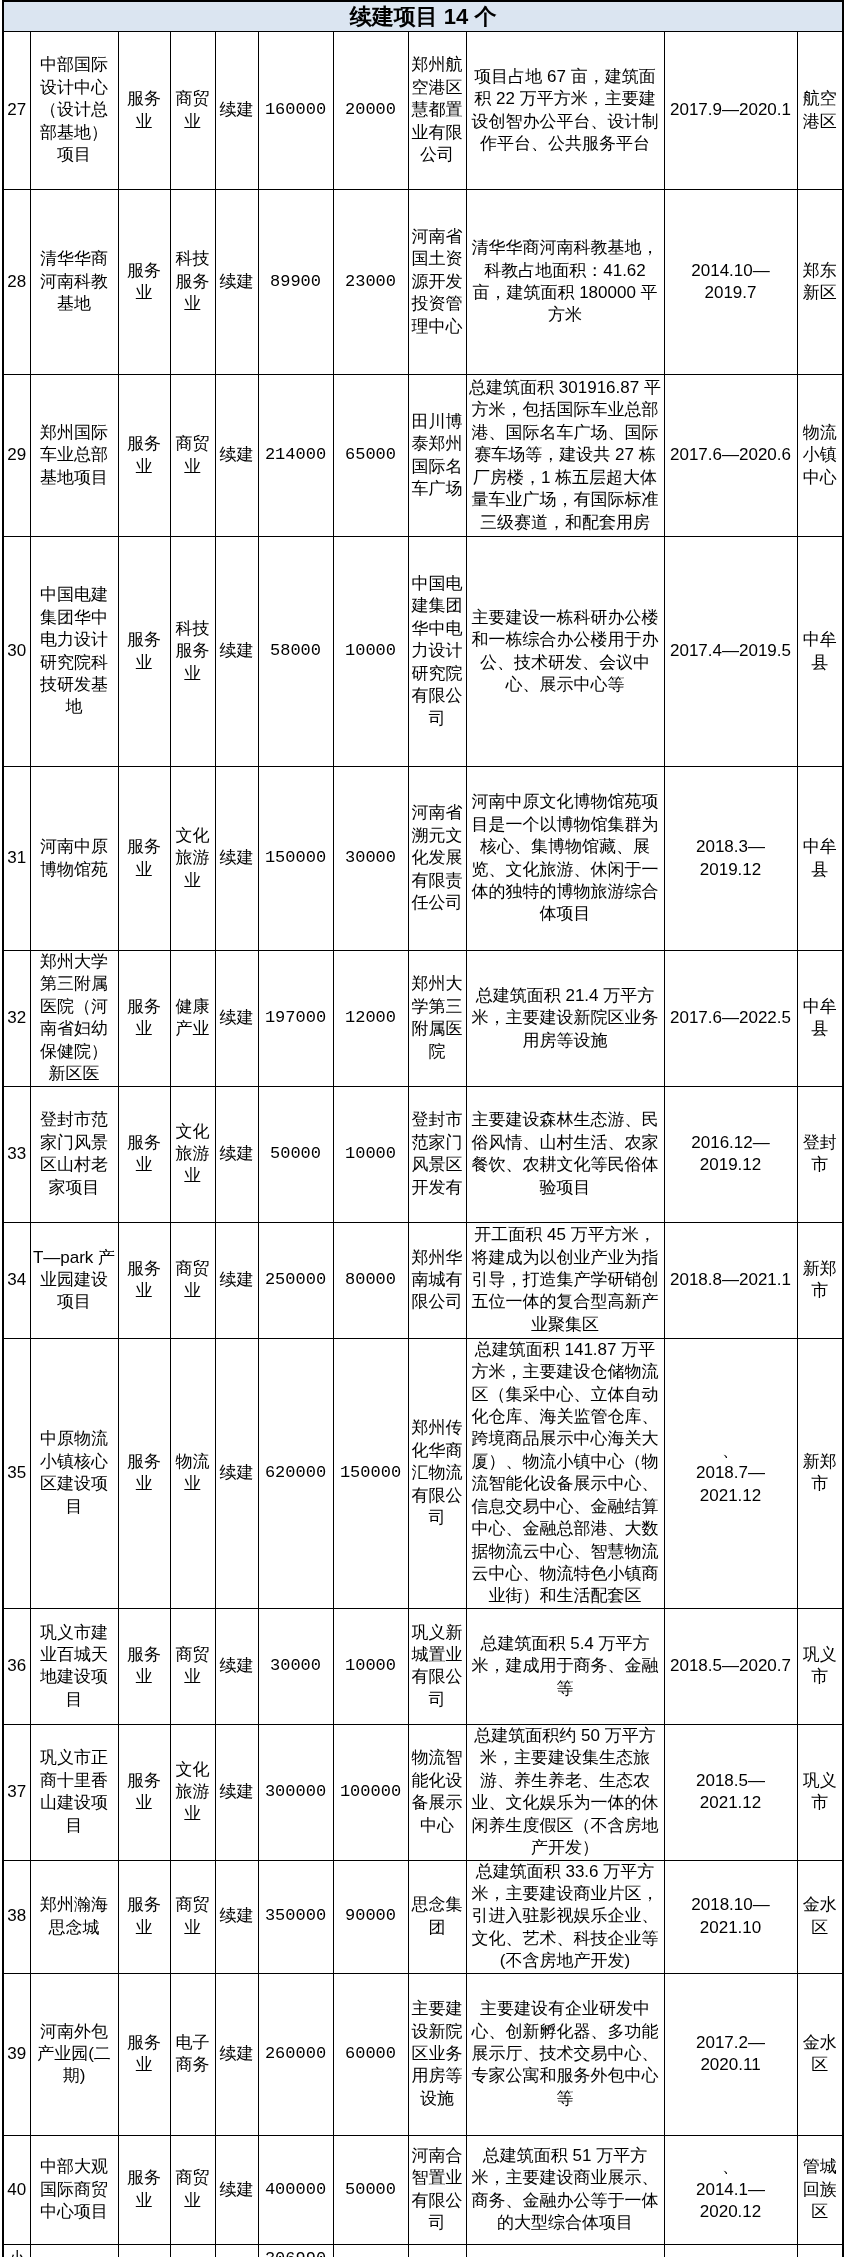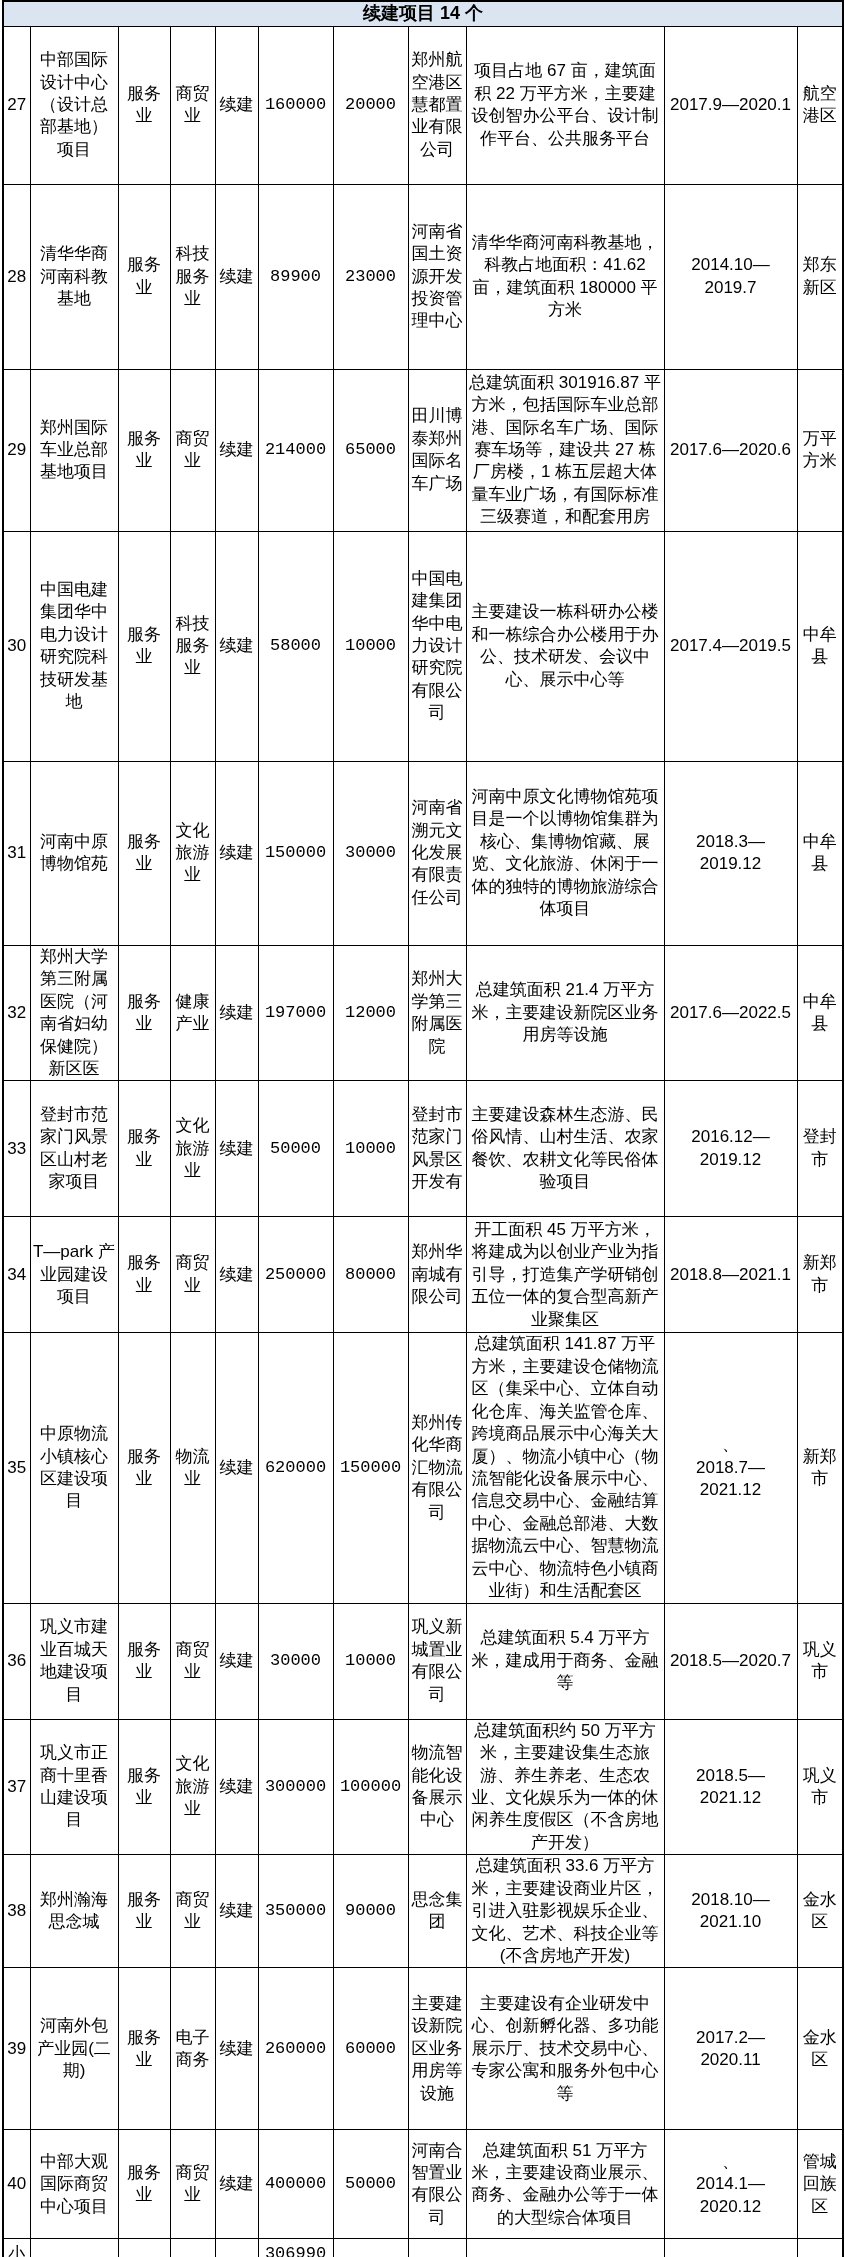--- a/index.html
+++ b/index.html
@@ -17,21 +17,21 @@
     vertical-align:middle;
     font-size:17px;
     line-height:1.32;
     padding:0 2px;
     overflow:hidden;
     word-break:break-word;
   }
   .proj th{
     background:#dbe5f1;
     font-weight:bold;
-    font-size:18px;
+    font-size:22px;
     height:22px;
   }
   .c-desc{text-align:left;padding:0 5px;word-break:break-all;}
   .c-period{font-size:15px;word-break:break-all;white-space:pre-line;padding:0 1px;}
   .c-num{font-size:17px;font-family:Liberation Mono, monospace;}
   .c-comp{padding:0 1px;}
 </style>
 </head>
 <body>
 
@@ -86,21 +86,21 @@
       <td class="c-no">29</td>
       <td class="c-name">郑州国际车业总部基地项目</td>
       <td class="c-ind">服务业</td>
       <td class="c-cat">商贸业</td>
       <td class="c-status">续建</td>
       <td class="c-num">214000</td>
       <td class="c-num">65000</td>
       <td class="c-comp">田川博泰郑州国际名车广场</td>
       <td class="c-desc">总建筑面积 301916.87 平方米，包括国际车业总部港、国际名车广场、国际赛车场等，建设共 27 栋厂房楼，1 栋五层超大体量车业广场，有国际标准三级赛道，和配套用房</td>
       <td class="c-period">2017.6—2020.6</td>
-      <td class="c-dist">万平方米</td>
+      <td class="c-dist">物流小镇中心</td>
     </tr>
 
     <tr style="height:230px">
       <td class="c-no">30</td>
       <td class="c-name">中国电建集团华中电力设计研究院科技研发基地</td>
       <td class="c-ind">服务业</td>
       <td class="c-cat">科技服务业</td>
       <td class="c-status">续建</td>
       <td class="c-num">58000</td>
       <td class="c-num">10000</td>

